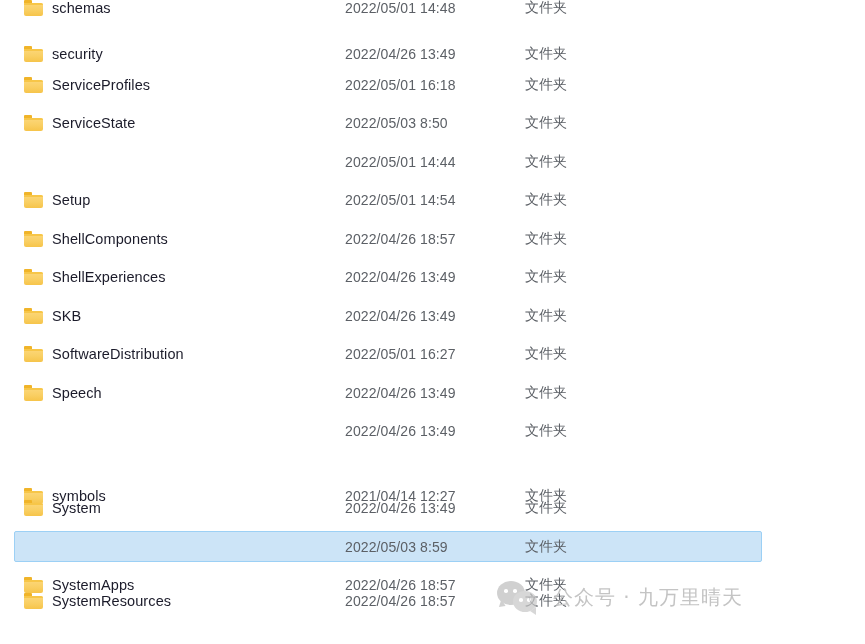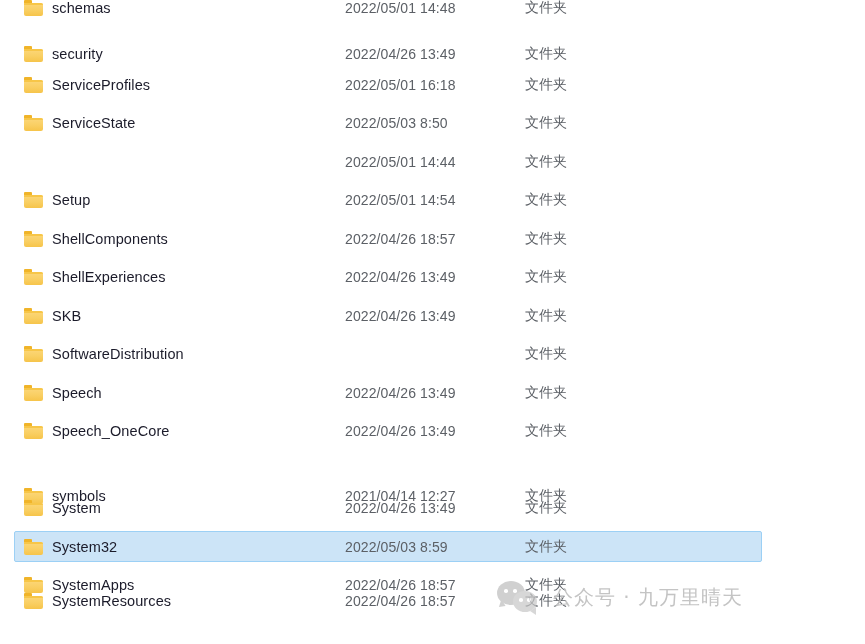--- a/index.html
+++ b/index.html
@@ -322,45 +322,38 @@
     <div class="file-row" style="top: 338.5px;">
       <div class="row-select-band"></div>
       <div class="cell-name">
         <span class="folder-icon">
           <span class="tab"></span>
           <span class="body"></span>
           <span class="lip"></span>
         </span>
         <span class="name-text">SoftwareDistribution</span>
       </div>
+      <div class="cell-date">2022/05/01 16:27</div>
       <div class="cell-type">文件夹</div>
     </div>
     <div class="file-row" style="top: 377px;">
       <div class="row-select-band"></div>
       <div class="cell-name">
         <span class="folder-icon">
           <span class="tab"></span>
           <span class="body"></span>
           <span class="lip"></span>
         </span>
         <span class="name-text">Speech</span>
       </div>
       <div class="cell-date">2022/04/26 13:49</div>
       <div class="cell-type">文件夹</div>
     </div>
     <div class="file-row" style="top: 415.5px;">
       <div class="row-select-band"></div>
-      <div class="cell-name">
-        <span class="folder-icon">
-          <span class="tab"></span>
-          <span class="body"></span>
-          <span class="lip"></span>
-        </span>
-        <span class="name-text">Speech_OneCore</span>
-      </div>
       <div class="cell-date">2022/04/26 13:49</div>
       <div class="cell-type">文件夹</div>
     </div>
     <div class="file-row" style="top: 480px;">
       <div class="row-select-band"></div>
       <div class="cell-name">
         <span class="folder-icon">
           <span class="tab"></span>
           <span class="body"></span>
           <span class="lip"></span>
@@ -378,28 +371,20 @@
           <span class="body"></span>
           <span class="lip"></span>
         </span>
         <span class="name-text">System</span>
       </div>
       <div class="cell-date">2022/04/26 13:49</div>
       <div class="cell-type">文件夹</div>
     </div>
     <div class="file-row selected" style="top: 531px;">
       <div class="row-select-band"></div>
-      <div class="cell-name">
-        <span class="folder-icon">
-          <span class="tab"></span>
-          <span class="body"></span>
-          <span class="lip"></span>
-        </span>
-        <span class="name-text">System32</span>
-      </div>
       <div class="cell-date">2022/05/03 8:59</div>
       <div class="cell-type">文件夹</div>
     </div>
     <div class="file-row" style="top: 569.5px;">
       <div class="row-select-band"></div>
       <div class="cell-name">
         <span class="folder-icon">
           <span class="tab"></span>
           <span class="body"></span>
           <span class="lip"></span>

